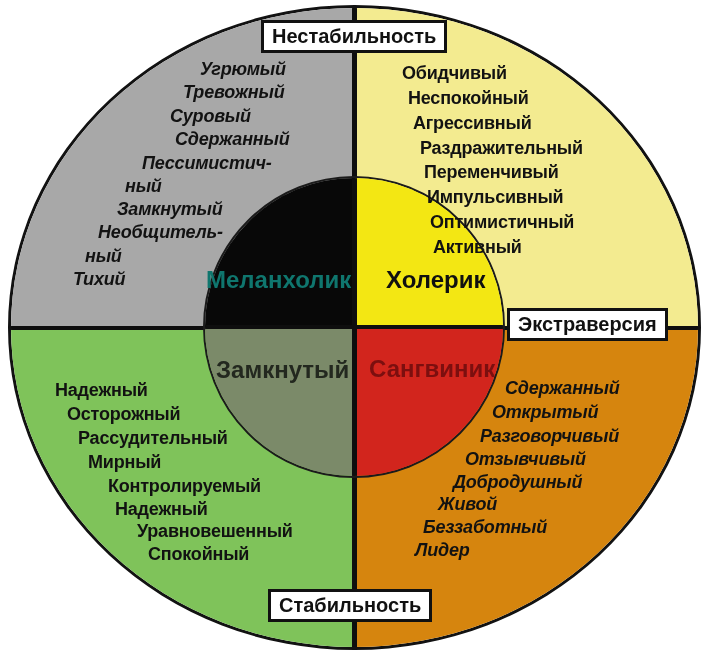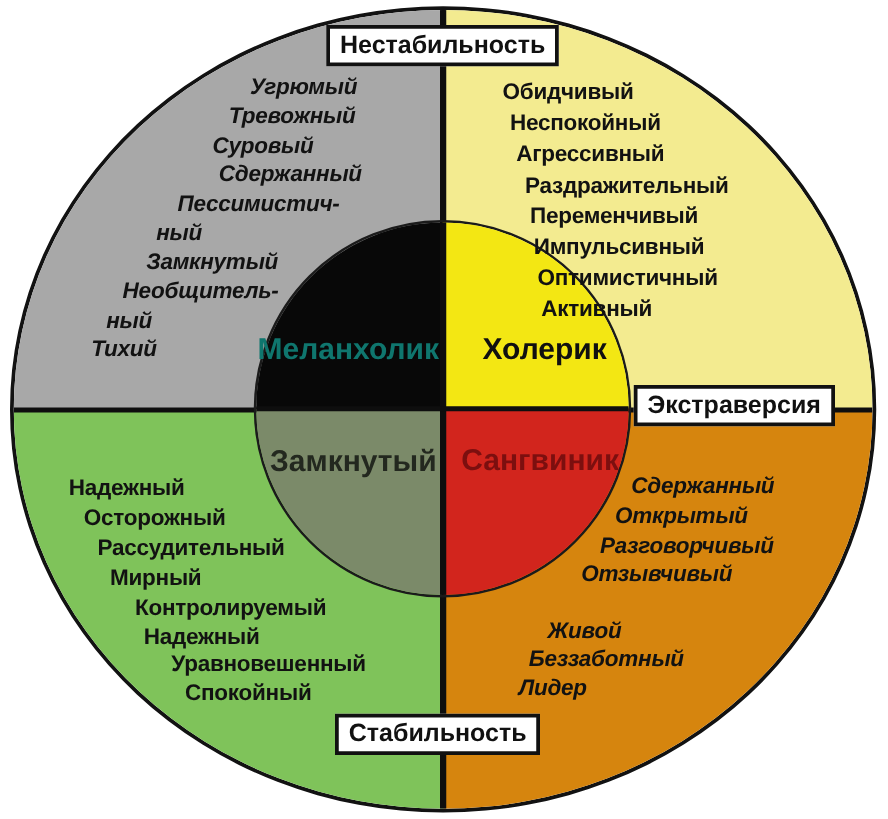--- a/index.html
+++ b/index.html
@@ -101,26 +101,27 @@
   <span class="trait" style="left:88px;top:453px">Мирный</span>
   <span class="trait" style="left:108px;top:477px">Контролируемый</span>
   <span class="trait" style="left:115px;top:500px">Надежный</span>
   <span class="trait" style="left:137px;top:522px">Уравновешенный</span>
   <span class="trait" style="left:148px;top:545px">Спокойный</span>
 
   <span class="trait italic" style="left:505px;top:379px">Сдержанный</span>
   <span class="trait italic" style="left:492px;top:403px">Открытый</span>
   <span class="trait italic" style="left:465px;top:450px">Отзывчивый</span>
   <span class="trait italic" style="left:480px;top:427px">Разговорчивый</span>
+  <span class="trait italic" style="left:453px;top:473px">Добродушный</span>
   <span class="trait italic" style="left:438px;top:495px">Живой</span>
   <span class="trait italic" style="left:423px;top:518px">Беззаботный</span>
   <span class="trait italic" style="left:415px;top:541px">Лидер</span>
 
   <span class="temp-label lbl-melancholic" style="left:206px;top:268px">Меланхолик</span>
   <span class="temp-label lbl-choleric" style="left:386px;top:268px">Холерик</span>
   <span class="temp-label lbl-phlegmatic" style="left:216px;top:358px">Замкнутый</span>
   <span class="temp-label lbl-sanguine" style="left:369px;top:357px">Сангвиник</span>
 
   <div class="axis-box" style="left:261px;top:20px">Нестабильность</div>
   <div class="axis-box" style="left:507px;top:308px">Экстраверсия</div>
-  <div class="axis-box" style="left:268px;top:571px">Стабильность</div>
+  <div class="axis-box" style="left:268px;top:589px">Стабильность</div>
 
 </div>
 
 </body></html>

